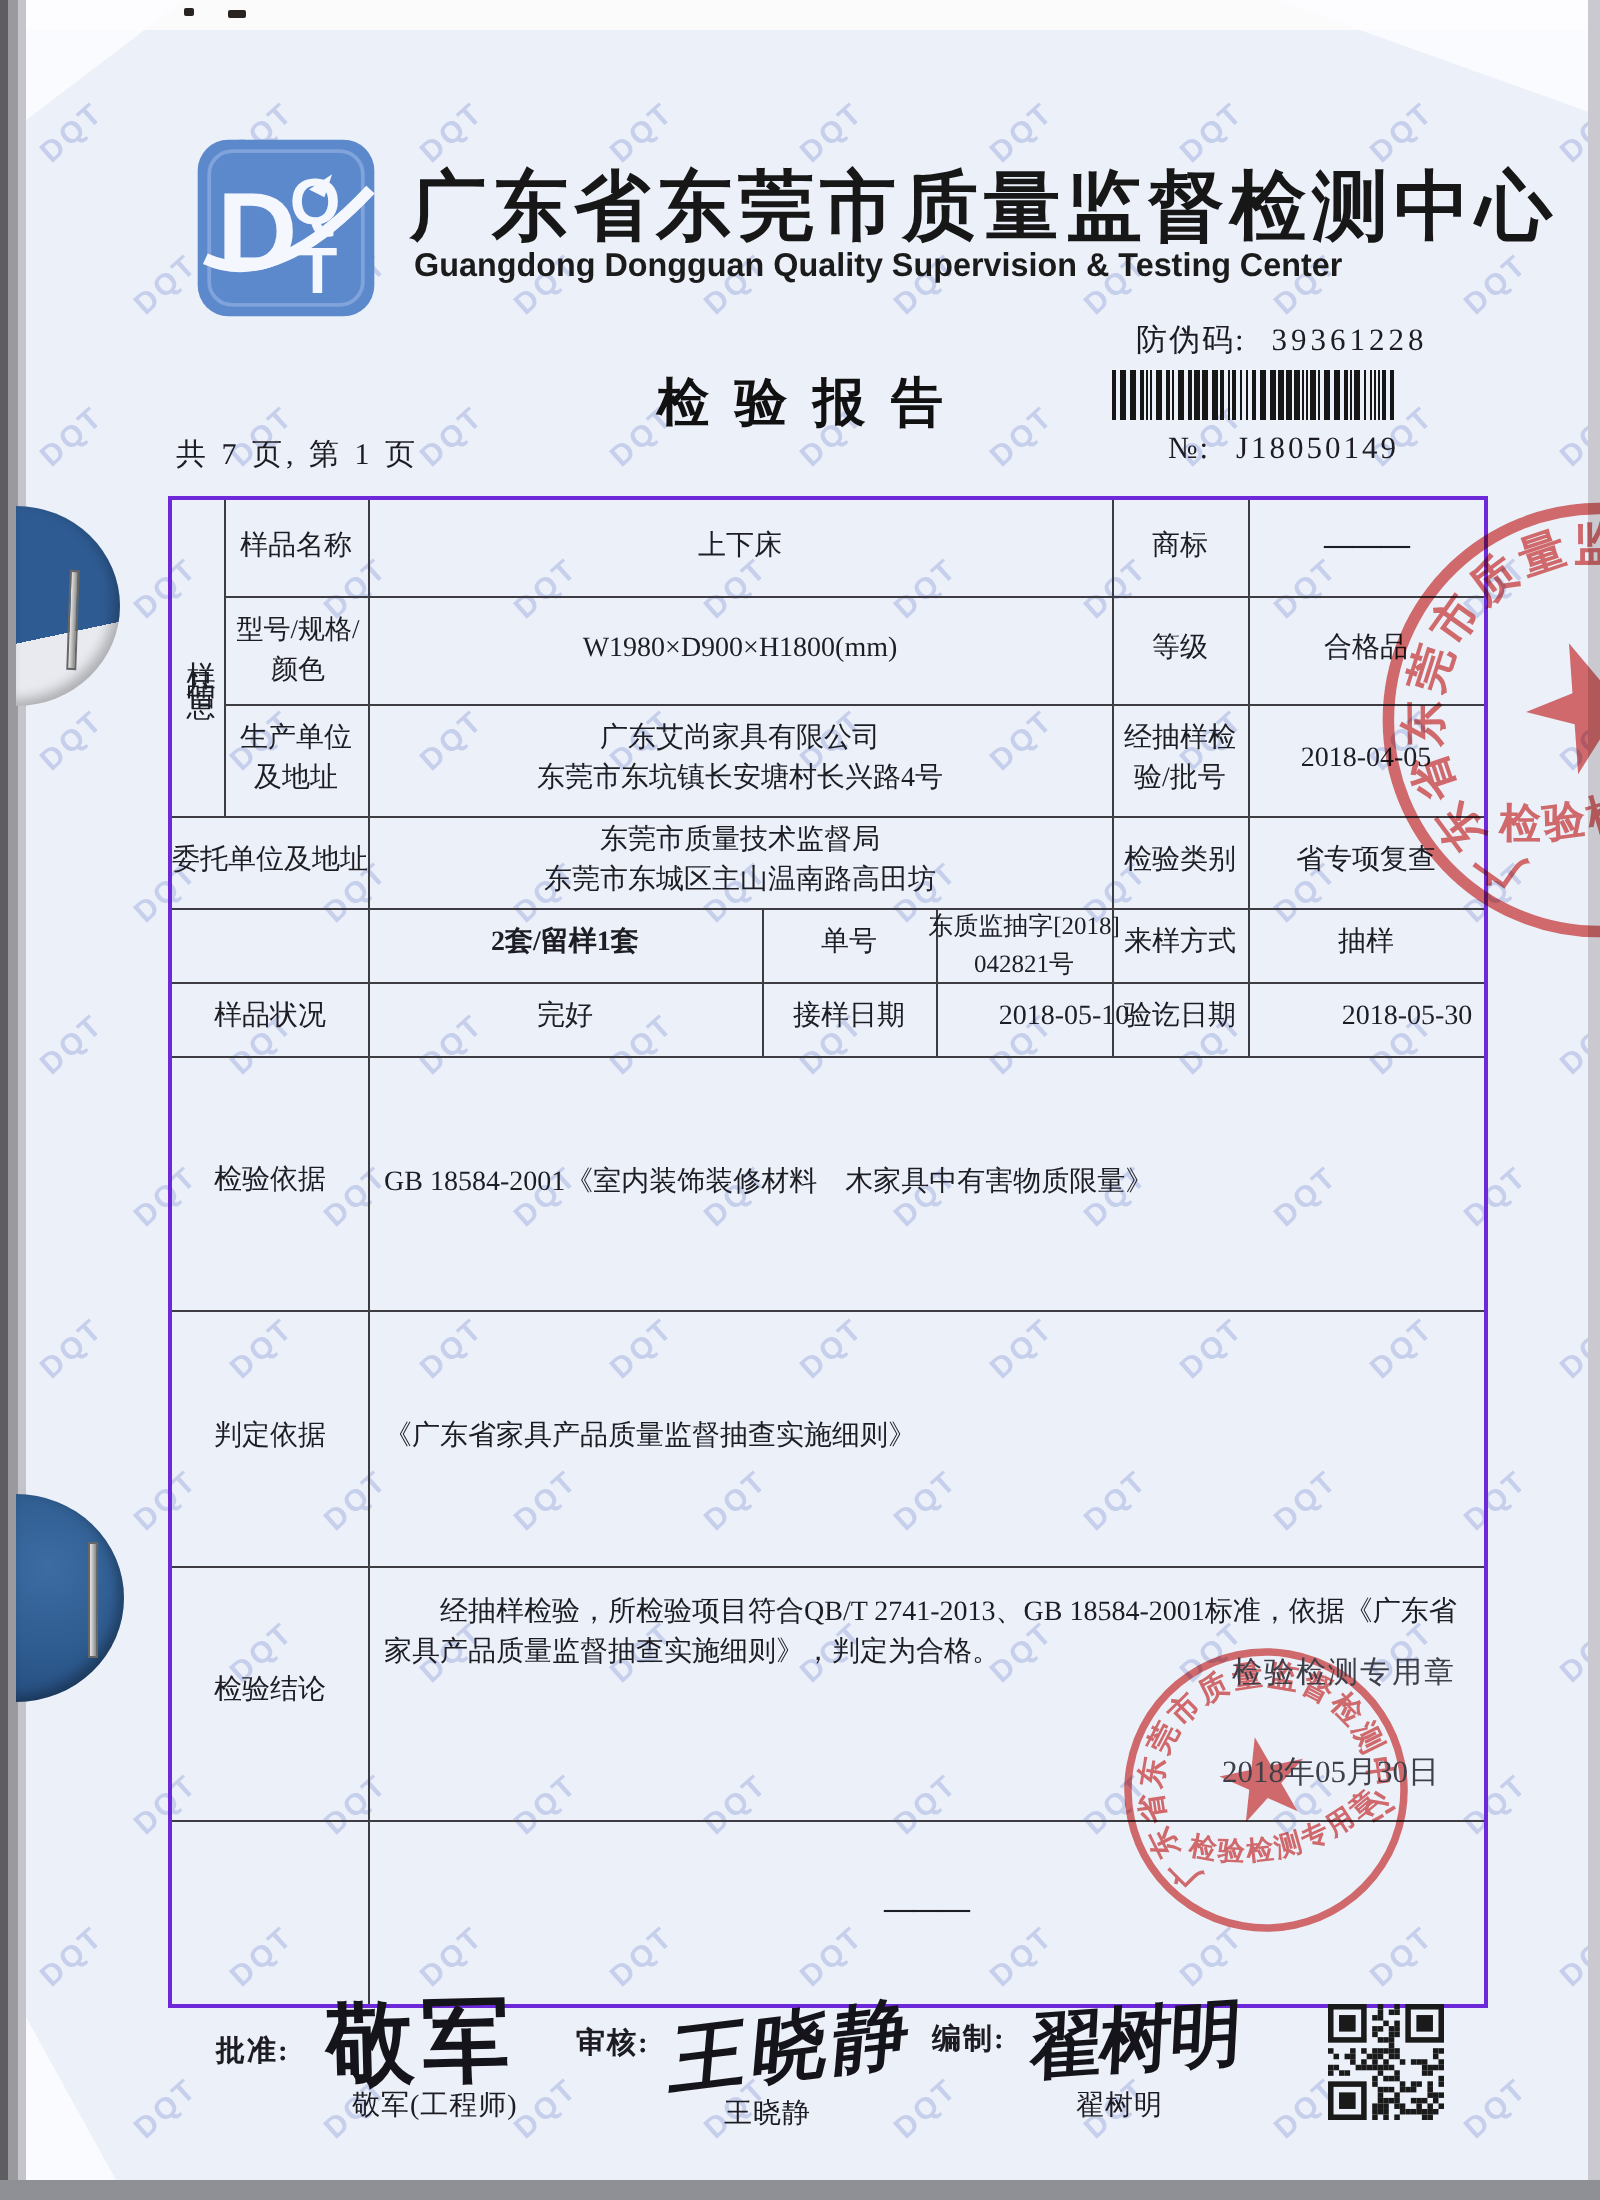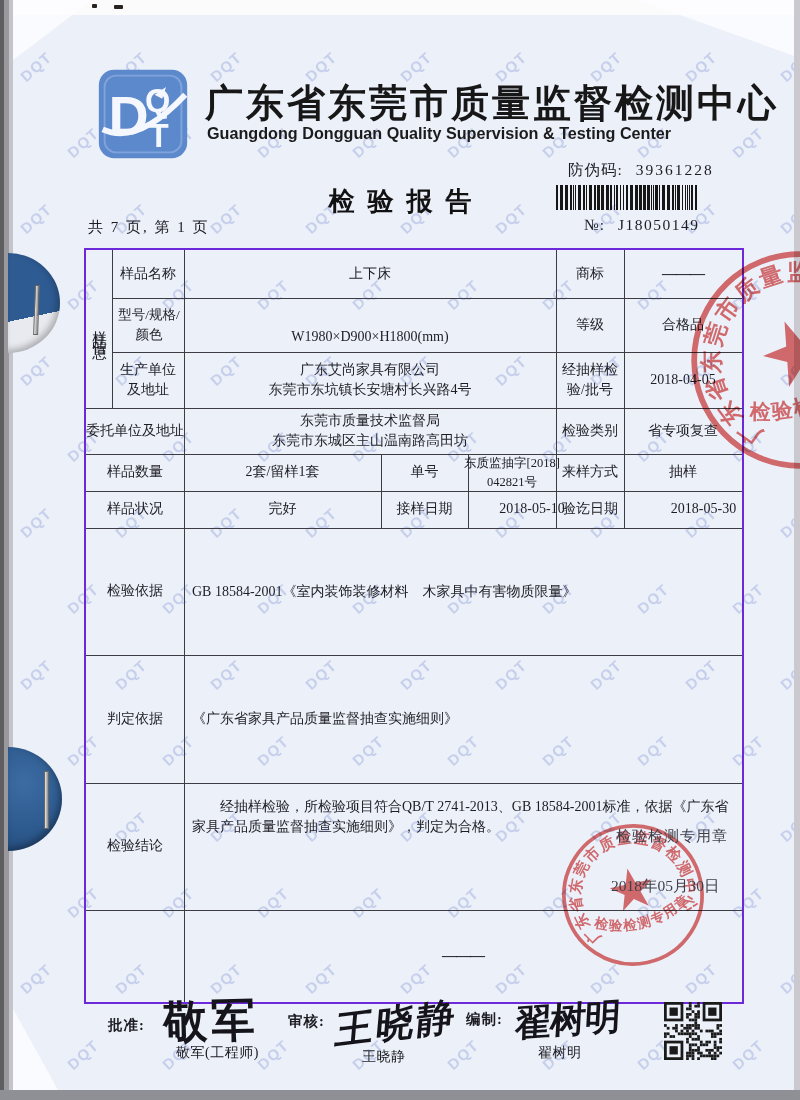--- a/index.html
+++ b/index.html
@@ -309,21 +309,21 @@
     </div>
 
     <div class="cell vert" style="left:0;top:0;width:26px;height:158px;">样品信息</div>
 
     <div class="cell" style="left:26px;top:0;width:72px;height:48px;">样品名称</div>
     <div class="cell" style="left:98px;top:0;width:372px;height:48px;">上下床</div>
     <div class="cell" style="left:470px;top:0;width:68px;height:48px;">商标</div>
     <div class="cell dash" style="left:538px;top:0;width:118px;height:48px;">———</div>
 
     <div class="cell" style="left:30px;top:48px;width:66px;height:54px;font-size:13.5px;">型号/规格/颜色</div>
-    <div class="cell" style="left:98px;top:60px;width:372px;height:54px;">W1980×D900×H1800(mm)</div>
+    <div class="cell" style="left:98px;top:48px;width:372px;height:54px;">W1980×D900×H1800(mm)</div>
     <div class="cell" style="left:470px;top:48px;width:68px;height:54px;">等级</div>
     <div class="cell" style="left:538px;top:48px;width:118px;height:54px;">合格品</div>
 
     <div class="cell" style="left:28px;top:102px;width:68px;height:56px;">生产单位及地址</div>
     <div class="cell" style="left:98px;top:102px;width:372px;height:56px;">
       <div>
           <div>广东艾尚家具有限公司</div>
           <div>东莞市东坑镇长安塘村长兴路4号</div>
         </div>
     </div>
@@ -333,22 +333,21 @@
     <div class="cell" style="left:0;top:158px;width:98px;height:46px;">委托单位及地址</div>
     <div class="cell" style="left:98px;top:158px;width:372px;height:46px;">
       <div>
           <div>东莞市质量技术监督局</div>
           <div>东莞市东城区主山温南路高田坊</div>
         </div>
     </div>
     <div class="cell" style="left:470px;top:158px;width:68px;height:46px;">检验类别</div>
     <div class="cell" style="left:538px;top:158px;width:118px;height:46px;">省专项复查</div>
 
-    <div class="cell" style="left:0;top:204px;width:98px;height:37px;">样品数量</div>
-    <div class="cell" style="left:98px;top:204px;width:197px;height:37px;">2套/留样1套</div>
+    <div class="cell" style="left:98px;top:204px;width:197px;height:37px;font-weight:bold;">2套/留样1套</div>
     <div class="cell" style="left:295px;top:204px;width:87px;height:37px;">单号</div>
     <div class="cell small2" style="left:382px;top:204px;width:88px;height:37px;">
       <div>
           <div>东质监抽字[2018]</div>
           <div>042821号</div>
         </div>
     </div>
     <div class="cell" style="left:538px;top:204px;width:0;height:0;"></div>
     <div class="cell" style="left:470px;top:204px;width:68px;height:37px;">来样方式</div>
     <div class="cell" style="left:0;top:241px;width:98px;height:37px;">样品状况</div>

